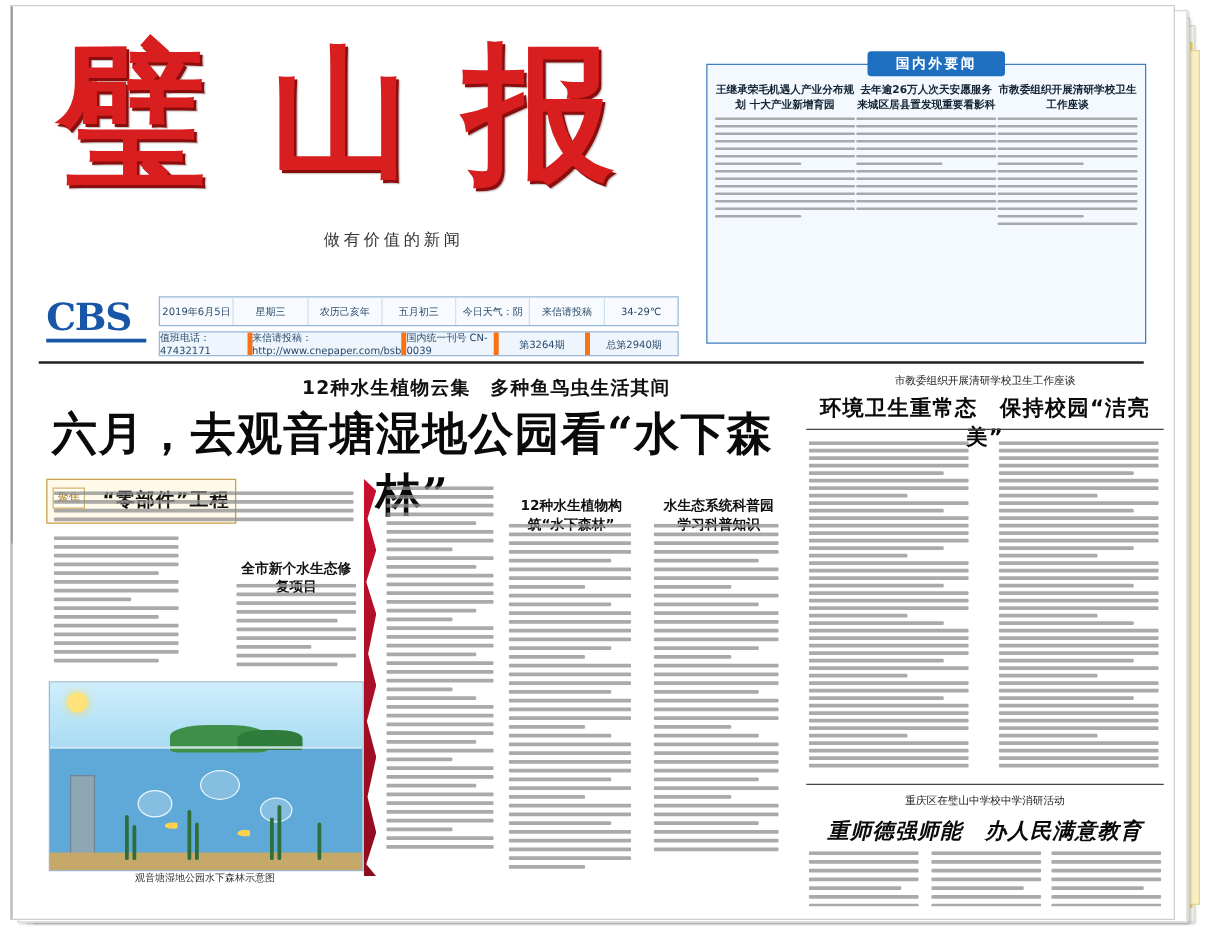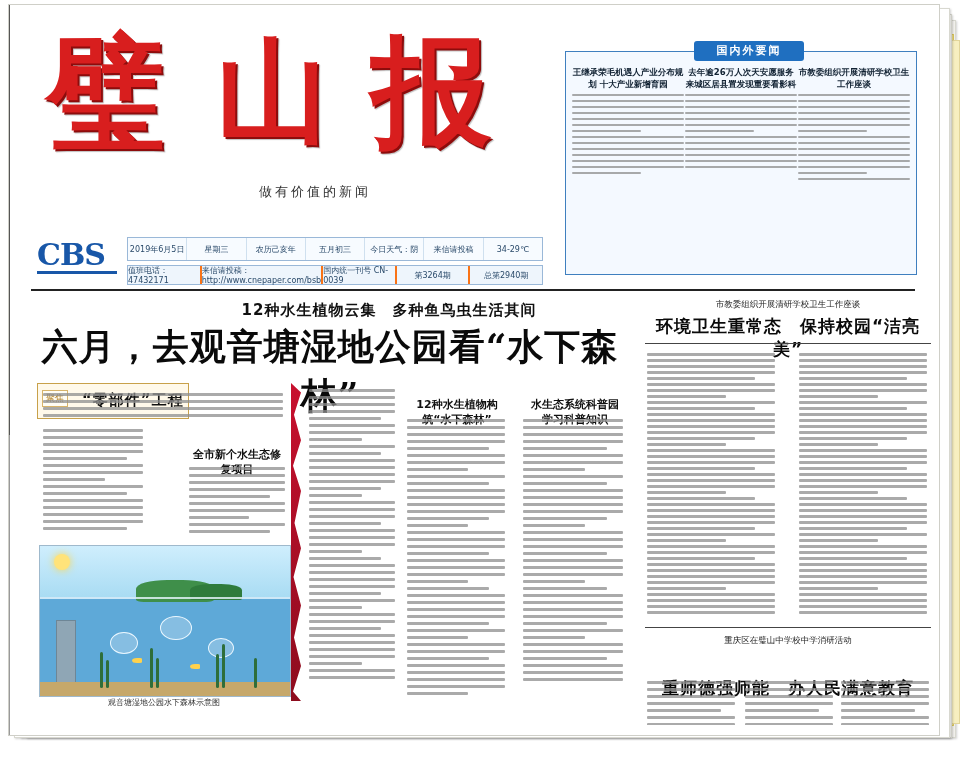--- a/index.html
+++ b/index.html
@@ -39,21 +39,21 @@
   .mh-sub{position:absolute;left:150px;top:188px;font-size:11px;color:#222;letter-spacing:2px;}
 
   .cbs{position:absolute;left:6px;top:212px;width:82px;height:40px;}
   .cbs-text{font-family:"DejaVu Serif","Liberation Serif",serif;font-weight:700;font-size:30px;color:#1857a8;letter-spacing:-1px;}
   .cbs-line{position:absolute;left:0;top:34px;width:80px;height:3px;background:#1857a8;}
 
   .infobar{position:absolute;left:96px;top:212px;width:414px;height:22px;border:1px solid #9ab8d8;display:flex;background:#f7fbff;}
   .infobar div{flex:1;font-size:8px;color:#2a4a6a;display:flex;align-items:center;justify-content:center;border-right:1px solid #cfe0ef;}
   .infobar div:last-child{border-right:none;}
   .infobar2{position:absolute;left:96px;top:240px;width:414px;height:18px;border:1px solid #9ab8d8;display:flex;background:#eef5fc;}
-  .infobar2 div{flex:1;font-size:8px;color:#2a4a6a;display:flex;align-items:center;justify-content:center;border-right:2px solid #f97316;}
+  .infobar2 div{flex:1;font-size:8px;color:#2a4a6a;display:flex;align-items:center;justify-content:center;border-right:4px solid #f97316;}
   .infobar2 div:last-child{border-right:none;}
 
   
   .topright{position:absolute;left:556px;top:46px;width:350px;height:222px;border:1px solid #3f7fbf;background:#f4f9ff;}
   .tr-banner{position:absolute;left:128px;top:-11px;width:110px;height:20px;background:#1f6fc0;border-radius:3px;color:#fff;font-size:11px;line-height:20px;text-align:center;letter-spacing:2px;font-weight:700;}
   .tr-inner{position:absolute;left:6px;top:14px;right:6px;bottom:6px;display:flex;gap:1px;}
   .tr-col{flex:1;position:relative;}
   .tr-head{font-size:8.5px;line-height:12px;text-align:center;font-weight:700;color:#123;margin-bottom:4px;}
 
   
@@ -93,21 +93,21 @@
   .illus-cap{position:absolute;left:30px;top:692px;width:250px;text-align:center;font-size:8px;color:#333;}
 
   
   .torn{position:absolute;left:282px;top:378px;width:10px;height:318px;
     background:linear-gradient(#c8102e,#8d0c1e);clip-path:polygon(0 0,100% 3%,30% 10%,100% 18%,20% 26%,100% 34%,35% 44%,100% 52%,25% 61%,100% 70%,30% 80%,100% 89%,20% 97%,100% 100%,0 100%);}
 
   
   .r-kicker{position:absolute;left:636px;top:294px;width:286px;text-align:center;font-size:8.5px;color:#222;}
   .r-headline{position:absolute;left:632px;top:310px;width:294px;text-align:center;font-size:17px;font-weight:700;color:#0a0a0a;letter-spacing:1px;}
   .r-kicker2{position:absolute;left:636px;top:630px;width:286px;text-align:center;font-size:8.5px;color:#222;}
-  .r-headline2{position:absolute;left:632px;top:672px;width:294px;text-align:center;font-size:17px;font-weight:700;color:#0a0a0a;letter-spacing:1px;}
+  .r-headline2{position:absolute;left:632px;top:648px;width:294px;text-align:center;font-size:17px;font-weight:700;color:#0a0a0a;letter-spacing:1px;font-style:italic;}
   .hr-thin{position:absolute;background:#444;height:1px;}
 </style>
 </head>
 <body>
 
 <div class="stage">
 
   <div class="sheet s1"></div>
   <div class="yellowedge"></div>
   <div class="yellowedge2"></div>

